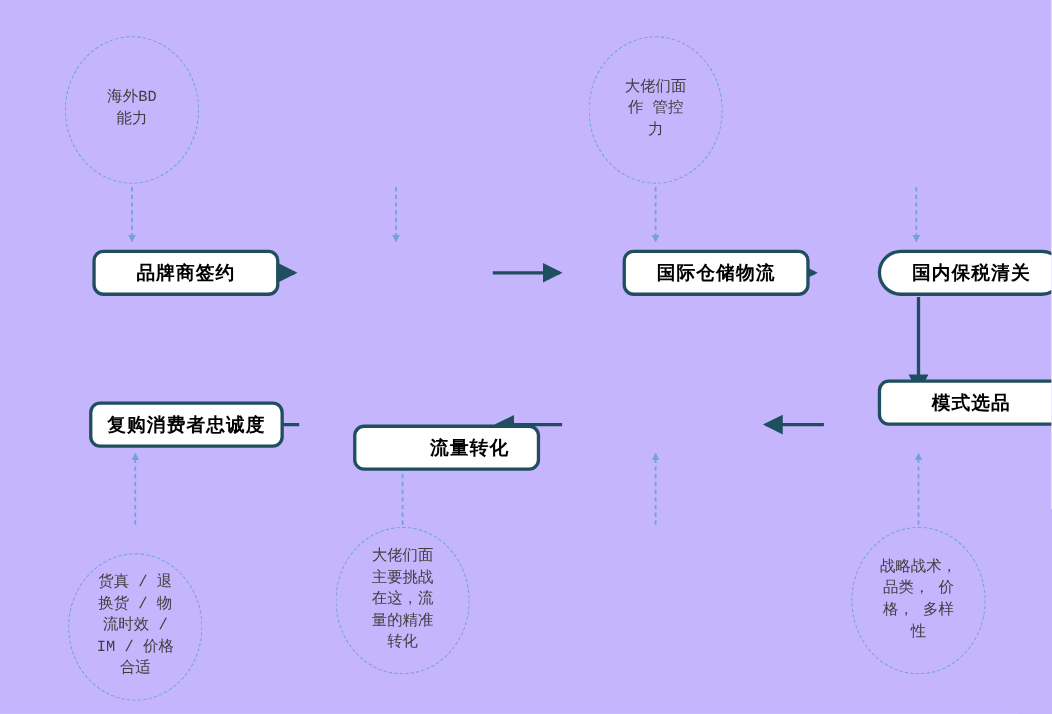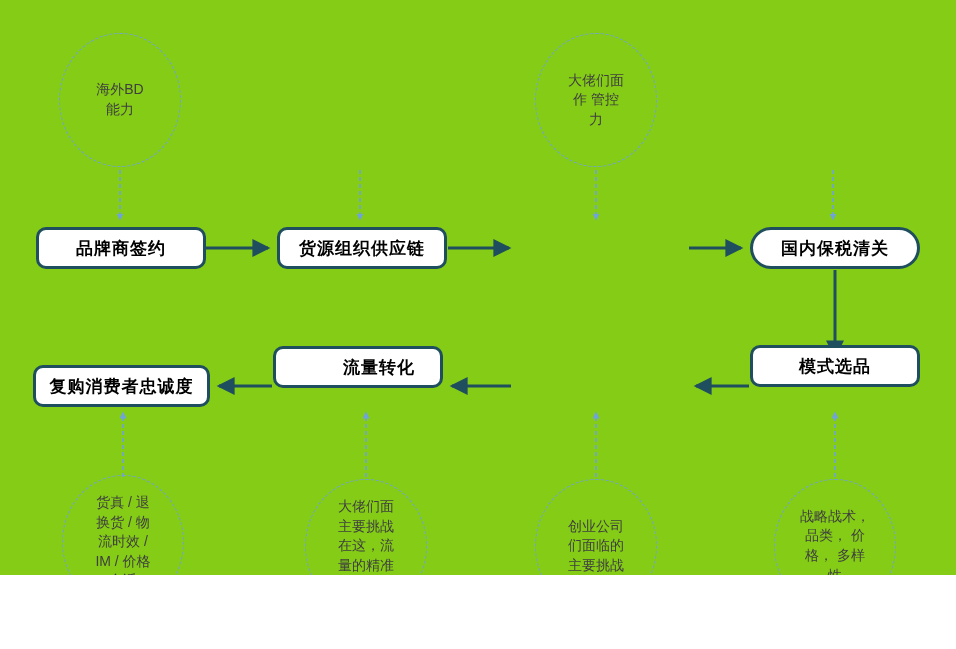--- a/index.html
+++ b/index.html
@@ -4,23 +4,24 @@
 <style>
   html, body {
     margin: 0;
     padding: 0;
     background: #ffffff;
     font-family: "Liberation Sans", sans-serif;
   }
   .canvas {
     position: relative;
     width: 956px;
-    height: 575px;
-    background: #84cc16;
+    height: 649px;
+    background: #c4b5fd;
     overflow: hidden;
+    font-family: Liberation Mono, monospace;
   }
   .arrow-layer {
     position: absolute;
     left: 0;
     top: 0;
     width: 956px;
     height: 649px;
     pointer-events: none;
   }
   .circle {
@@ -48,39 +49,40 @@
     border-radius: 10px;
     box-sizing: border-box;
     background: #ffffff;
     display: flex;
     align-items: center;
     justify-content: center;
     font-size: 17px;
     font-weight: bold;
     color: #000000;
     letter-spacing: 1px;
+    margin-left: 48px;
   }
   
   .c1 { left: 59px;  top: 33px; }
   .c2 { left: 299px; top: 33px; }
   .c3 { left: 535px; top: 33px; }
   .c4 { left: 772px; top: 33px; }
   
-  .c5 { left: 62px;  top: 475px; }
+  .c5 { left: 62px;  top: 503px; }
   .c6 { left: 305px; top: 479px; }
   .c7 { left: 535px; top: 479px; }
   .c8 { left: 774px; top: 479px; }
   
   .b1 { left: 36px;  top: 227px; }
   .b2 { left: 277px; top: 227px; }
   .b3 { left: 518px; top: 227px; }
   .b4 { left: 750px; top: 227px; border-radius: 21px; }
   
   .b5 { left: 33px;  top: 365px; width: 177px; }
-  .b6 { left: 273px; top: 346px; padding-left: 42px; }
+  .b6 { left: 273px; top: 386px; padding-left: 42px; }
   .b7 { left: 512px; top: 365px; }
   .b8 { left: 750px; top: 345px; }
 </style>
 </head>
 <body>
 
 <div class="canvas">
 
   <svg class="arrow-layer" width="956" height="649" viewBox="0 0 956 649">
     <defs>
@@ -113,38 +115,35 @@
     <line x1="835" y1="477" x2="835" y2="413" stroke="#6fa3dc" stroke-width="1.6" stroke-dasharray="4 3" marker-end="url(#mDash)"></line>
   </svg>
 
   <div class="circle c1">海外BD
 能力</div>
   <div class="circle c3">大佬们面
 作 管控
 力</div>
 
   <div class="box b1">品牌商签约</div>
-  <div class="box b2">货源组织供应链</div>
+  <div class="box b3">国际仓储物流</div>
   <div class="box b4">国内保税清关</div>
 
   <div class="box b5">复购消费者忠诚度</div>
   <div class="box b6">流量转化</div>
   <div class="box b8">模式选品</div>
 
   <div class="circle c5">货真 / 退
 换货 / 物
 流时效 /
 IM / 价格
 合适</div>
   <div class="circle c6">大佬们面
 主要挑战
 在这，流
 量的精准
 转化</div>
-  <div class="circle c7">创业公司
-们面临的
-主要挑战</div>
   <div class="circle c8">战略战术，
 品类， 价
 格， 多样
 性</div>
 
 </div>
 
 </body></html>

